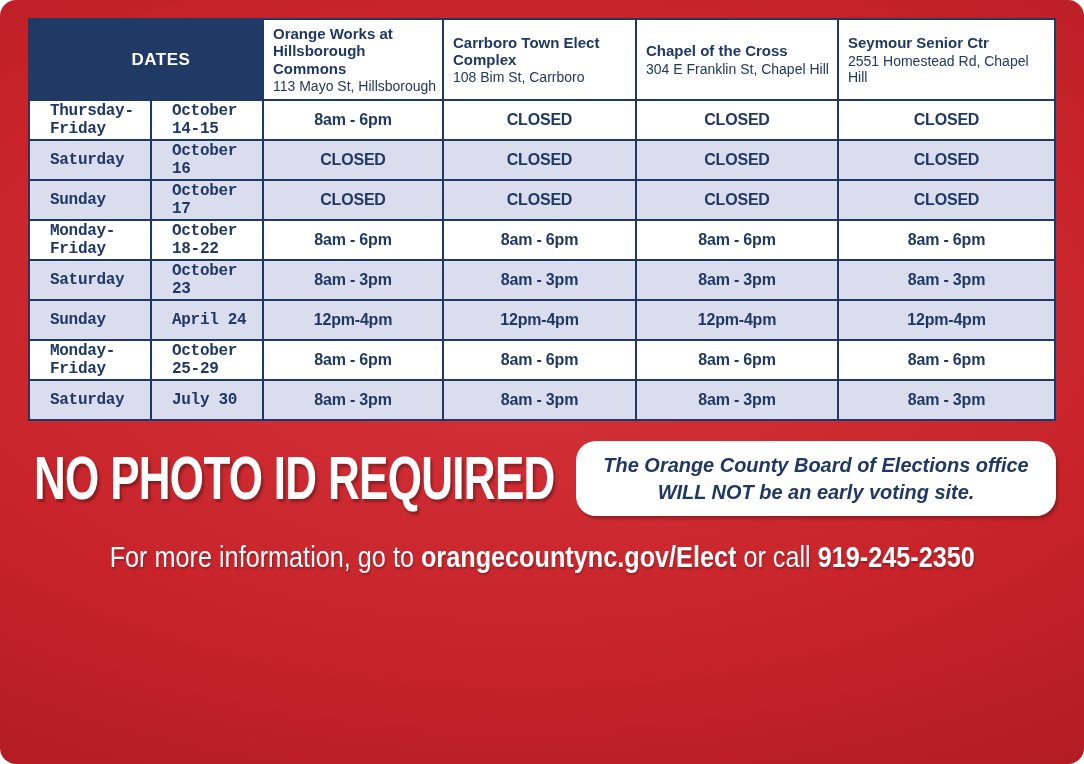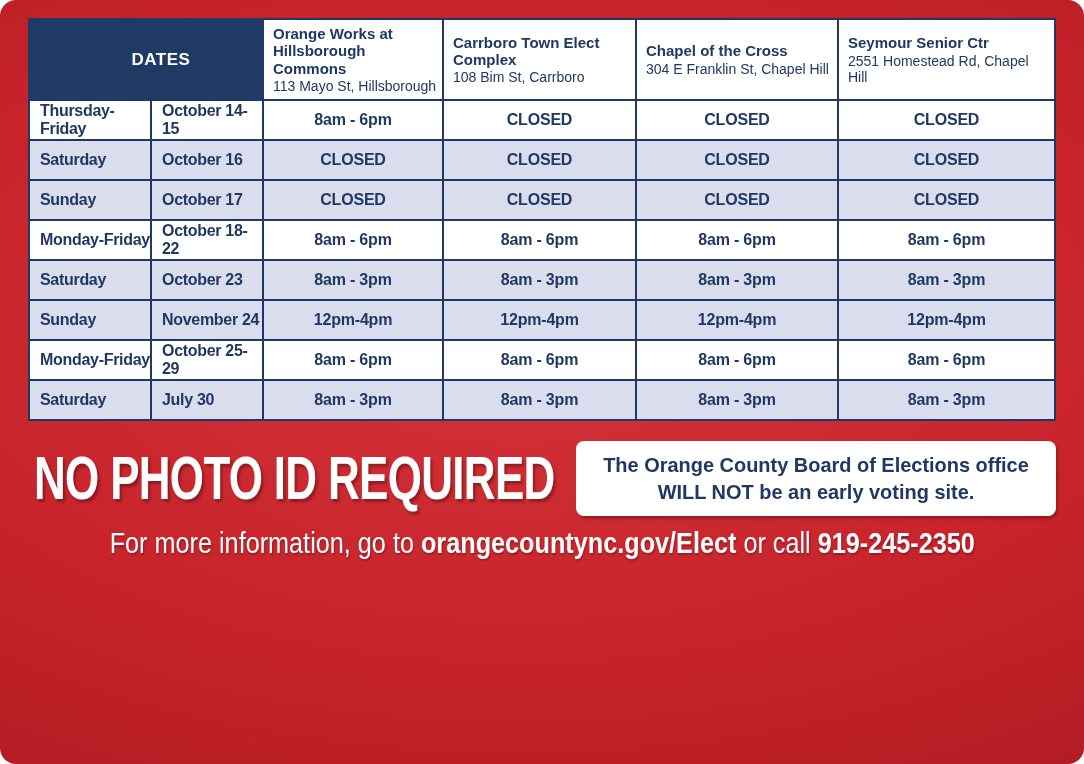--- a/index.html
+++ b/index.html
@@ -112,22 +112,23 @@
     color:#1f3864;
     text-align:left;
     padding:5px 4px 5px 9px;
   }
   .loc-name { font-weight:bold; font-size:15px; line-height:1.16; }
   .loc-addr { font-weight:normal; font-size:14px; line-height:1.16; margin-top:1px; }
 
   .schedule tbody td { height:40px; color:#1f3864; background:#ffffff; }
   .schedule tbody tr.shaded td { background:#dadded; }
   td.day-cell, td.date-cell {
-    font-weight:bold; font-size:16px; padding-left:10px; text-align:left;
+    font-weight:bold; font-size:16px; padding-left:20px; text-align:left;
     letter-spacing:-0.3px;
+    font-family:Liberation Mono, monospace;
   }
   td.time-cell {
     font-weight:bold; font-size:16px; text-align:center;
     letter-spacing:-0.2px;
   }
 
   
   .footer-row {
     display:flex; align-items:center;
     margin:22px 28px 0 34px;
@@ -139,32 +140,33 @@
     color:#ffffff; font-weight:bold; font-size:62px;
     white-space:nowrap; line-height:1.0; letter-spacing:-1px;
     transform:scaleX(0.71);
     transform-origin:left center;
     text-shadow:3px 3px 3px rgba(0,0,0,0.3);
     width:750px;
   }
   .info-box {
     flex:1;
     background:#ffffff;
-    border-radius:8px;
+    border-radius:20px;
     padding:10px 8px;
     text-align:center;
     color:#1f3864;
     font-weight:bold;
     font-size:21px;
     line-height:1.3;
     box-shadow:2px 3px 3px rgba(0,0,0,0.25);
+    font-style:italic;
   }
   .info-box div { transform:scaleX(0.95); }
   .more-info {
-    margin-top:14px;
+    margin-top:28px;
     text-align:center;
     color:#ffffff;
     white-space:nowrap;
     text-shadow:1px 2px 2px rgba(0,0,0,0.25);
   }
   .more-info .inner {
     display:inline-block;
     font-size:29px;
     transform:scaleX(0.87);
     transform-origin:center top;
@@ -245,21 +247,21 @@
         <tr class="shaded">
           <td class="day-cell">Saturday</td>
           <td class="date-cell">October 23</td>
           <td class="time-cell">8am - 3pm</td>
           <td class="time-cell">8am - 3pm</td>
           <td class="time-cell">8am - 3pm</td>
           <td class="time-cell">8am - 3pm</td>
         </tr>
         <tr class="shaded">
           <td class="day-cell">Sunday</td>
-          <td class="date-cell">November 24</td>
+          <td class="date-cell">April 24</td>
           <td class="time-cell">12pm-4pm</td>
           <td class="time-cell">12pm-4pm</td>
           <td class="time-cell">12pm-4pm</td>
           <td class="time-cell">12pm-4pm</td>
         </tr>
         <tr>
           <td class="day-cell">Monday-Friday</td>
           <td class="date-cell">October 25-29</td>
           <td class="time-cell">8am - 6pm</td>
           <td class="time-cell">8am - 6pm</td>

